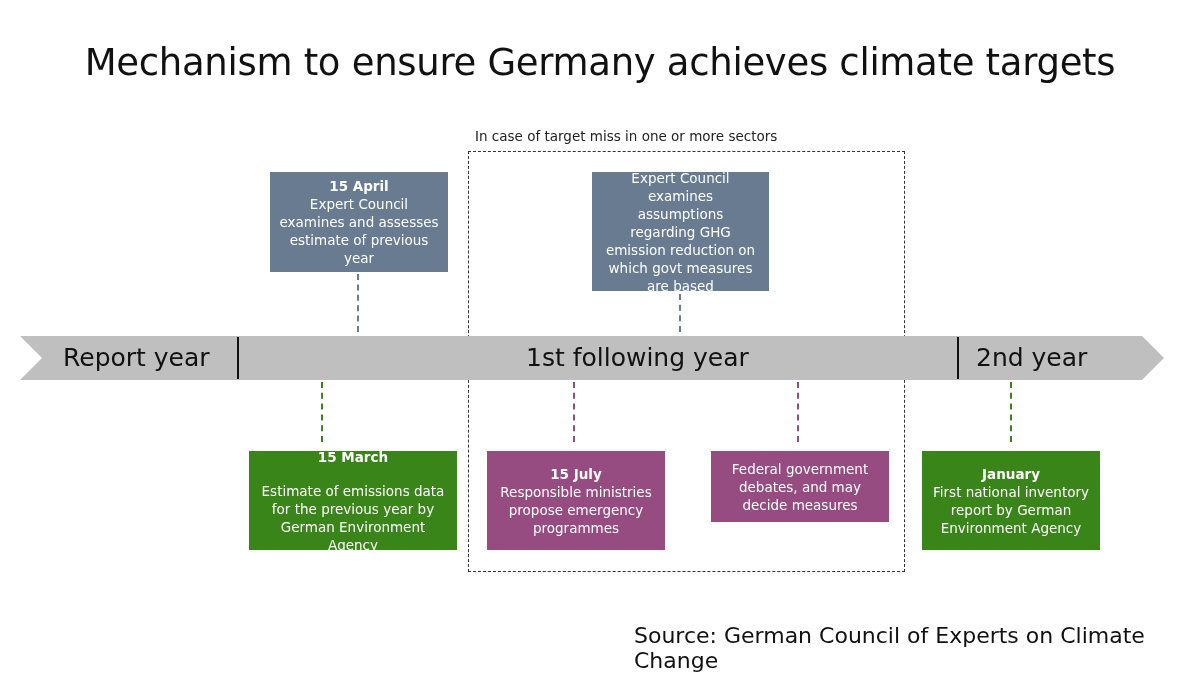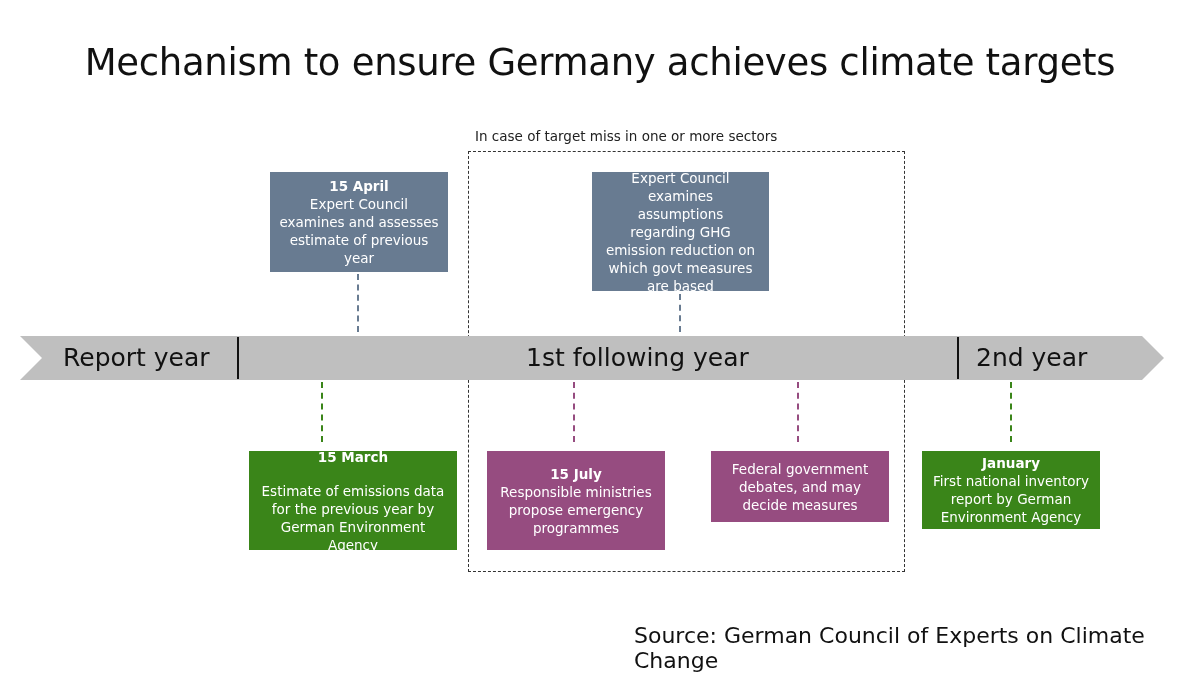--- a/index.html
+++ b/index.html
@@ -87,18 +87,18 @@
 
 <div class="card purple" style="left:487px; top:451px; width:178px; height:99px; padding:0 12px;">
   <b>15 July</b>
   <span>Responsible ministries propose emergency programmes</span>
 </div>
 
 <div class="card purple" style="left:711px; top:451px; width:178px; height:71px; padding:18px 14px;">
   <span>Federal government debates, and may decide measures</span>
 </div>
 
-<div class="card green" style="left:922px; top:451px; width:178px; height:78px;">
+<div class="card green" style="left:922px; top:451px; width:178px; height:99px;">
   <b>January</b>
   <span>First national inventory report by German Environment Agency</span>
 </div>
 
 <div class="source">Source: German Council of Experts on Climate Change</div>
 
 </body></html>

